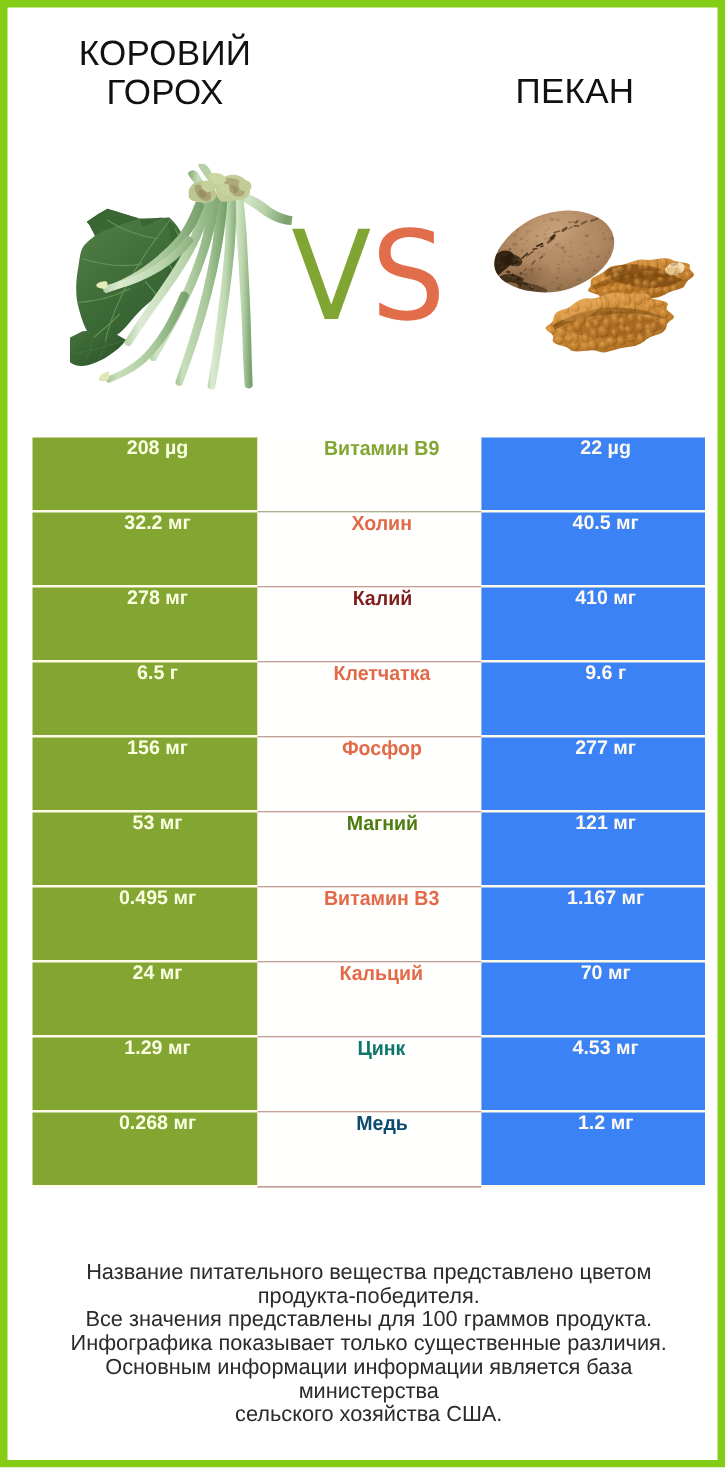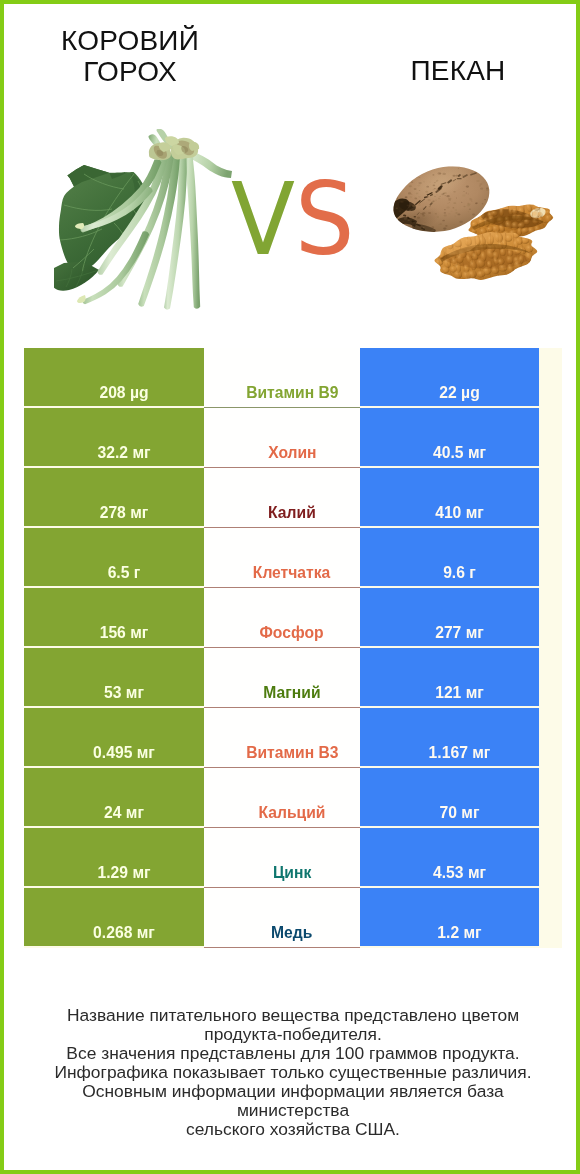--- a/index.html
+++ b/index.html
@@ -3,21 +3,21 @@
 <meta charset="utf-8">
 <style>
   * { box-sizing: border-box; }
   html, body { margin:0; padding:0; }
   body {
     width: 580px; height: 1174px;
     background: #ffffff;
     font-family: "Liberation Sans", sans-serif;
     overflow: hidden;
   }
-  .page { position: relative; width:580px; height:1174px; border:4px solid #84cc16; }
+  .page { position: relative; width:580px; height:1174px; border:6px solid #84cc16; }
 
   
   .titles { position:absolute; left:0; top:0; width:580px; height:100px; }
   .ptitle {
     position:absolute; text-align:center;
     font-size:28px; line-height:31px; color:#111111;
     letter-spacing:0.2px; font-weight:400;
   }
   #title-left  { left:36px;  top:21px; width:180px; }
   #title-right { left:364px; top:51px; width:180px; }
@@ -30,24 +30,24 @@
   .vs { position:absolute; left:227px; top:66px;
         font-family:"DejaVu Sans", sans-serif;
         font-size:99px; line-height:99px; font-weight:400; transform:scaleX(0.945); transform-origin:left top;
         letter-spacing:0px; white-space:nowrap; }
   .vs .v { color:#81a533; }
   .vs .s { color:#e26d4a; }
 
   
   .tbl { position:absolute; left:20px; top:344px; width:538px; background:#fdfbe8; }
   .row { display:flex; height:60px; }
-  .cell { display:flex; align-items:flex-end; justify-content:center;padding-left:20px; }
+  .cell { display:flex; align-items:flex-start; justify-content:center;padding-left:20px; }
   .c-left  { width:180px; height:58px; }
   .c-right { width:179px; height:58px; }
-  .c-mid   { width:156px; height:60px; background:#fffffe; position:relative; }
+  .c-mid   { width:179px; height:60px; background:#fffffe; position:relative; }
   .c-mid::after { content:""; position:absolute; left:0; right:0; bottom:0; height:1px;
                   background:var(--bc); }
   .c-left, .c-right { font-size:15.7px; font-weight:700; padding-bottom:4px; }
   .c-left  { color:#fbffe2; }
   .c-right { color:#fffaf0; }
   .c-mid { font-size:16.4px; font-weight:700; padding-bottom:6px; }
   .c-mid > span { display:inline-block; transform:scaleX(0.955); }
   .green { background:#83a532; }
   .orange { background:#3b82f6; }
 

